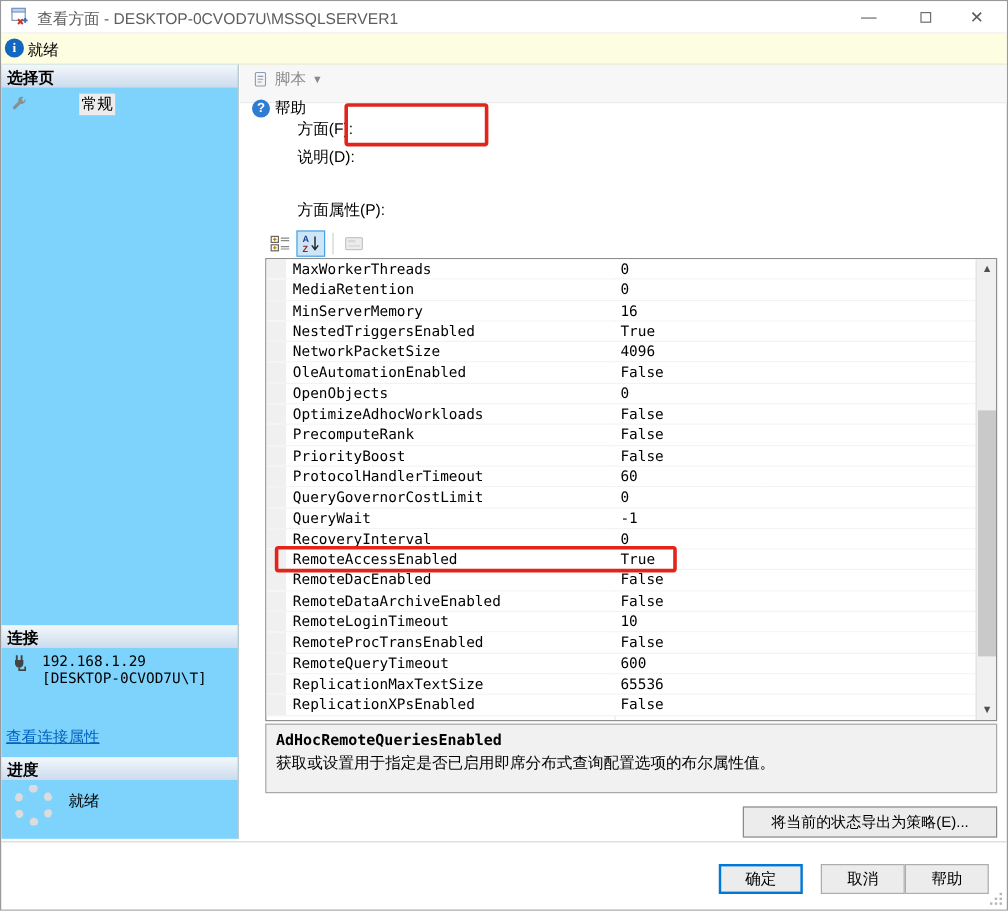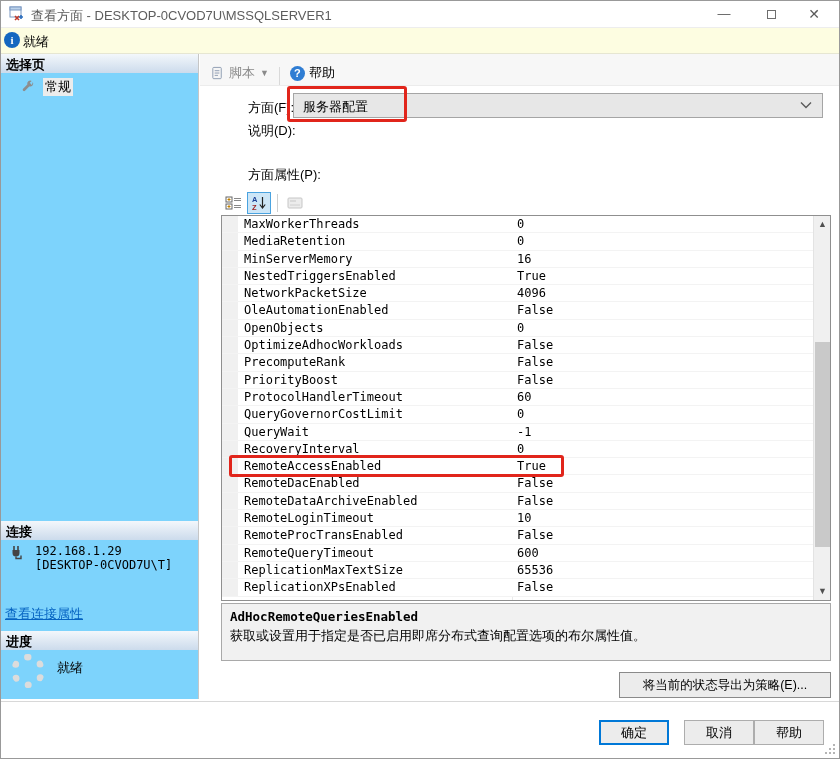--- a/index.html
+++ b/index.html
@@ -22,30 +22,30 @@
   
   #statusbar { position:absolute; left:0; top:27px; right:0; height:26px; background:#fdfde1; border-bottom:1px solid #e6e6d2; }
   #statusbar .info-icon { position:absolute; left:3px; top:4px; width:16px; height:16px; border-radius:50%;
     background:#1467c0; color:#fff; font-weight:bold; font-size:11px; text-align:center; line-height:16px; font-family:"Liberation Serif", serif; }
   #statusbar .txt { position:absolute; left:22px; top:5px; color:#000; }
   
   #sidebar { position:absolute; left:0; top:53px; width:198px; bottom:59px; background:#7dd3fc; border-right:1px solid #c6c6c6; }
   .side-header { height:19px; background:linear-gradient(#f3f7fb,#ccdbec); font-weight:bold; padding:2px 0 0 5px; font-size:13px; }
   #hdr-connection { position:absolute; left:0; right:0; top:467px; }
   #hdr-progress { position:absolute; left:0; right:0; top:577px; }
-  #page-general { position:absolute; left:20px; top:24px; display:flex; align-items:center; cursor:default; }
+  #page-general { position:absolute; left:8px; top:24px; display:flex; align-items:center; cursor:default;gap:35px; }
   #page-general .lbl { margin-left:8px; background:#ececec; padding:0 2px; }
   #conn-block { position:absolute; left:8px; top:490px; display:flex; }
   #conn-block .conn-text { margin-left:8px; font-family:"DejaVu Sans Mono", monospace; font-size:12px; line-height:14px; }
   #conn-link { position:absolute; left:4px; top:551px; color:#0563c1; text-decoration:underline; cursor:pointer; }
   #prog-block { position:absolute; left:10px; top:600px; display:flex; align-items:flex-start; }
   .spinner { width:34px; height:34px; border-radius:50%; border:7px dotted #dcdcdc; }
   #prog-block .lbl { margin:5px 0 0 12px; }
   
-  #r-toolbar { position:absolute; left:199px; top:53px; right:0; height:32px; background:#f7f7f7; border-bottom:1px solid #ececec; display:flex; align-items:flex-end; padding-left:6px; }
+  #r-toolbar { position:absolute; left:199px; top:53px; right:0; height:32px; background:#f7f7f7; border-bottom:1px solid #ececec; display:flex; align-items:flex-start; padding-left:6px;flex-direction:column; }
   .tb-btn { display:flex; align-items:center; padding:3px 4px; border-radius:2px; }
   .tb-btn .t { margin-left:4px; }
   #tb-script .t { color:#8a8a8a; }
   #tb-script .chev { color:#8a8a8a; font-size:9px; margin-left:5px; }
   .tb-sep { width:1px; height:18px; background:#d9d9d9; margin:0 6px; }
   .help-circ { width:15px; height:15px; border-radius:50%; background:#2f7dd3; color:#fff; font-weight:bold; font-size:11px; text-align:center; line-height:15px; }
   
   .frm-label { position:absolute; color:#000; }
   #lbl-facet { left:247px; top:98px; }
   #combo-facet { position:absolute; left:292px; top:92px; width:530px; height:25px; background:#e7e7e7; border:1px solid #a5a5a5; }
@@ -159,26 +159,20 @@
       <span class="chev">▼</span>
     </div>
     <div class="tb-sep"></div>
     <div class="tb-btn" id="tb-help">
       <span class="help-circ">?</span>
       <span class="t">帮助</span>
     </div>
   </div>
 
   <div class="frm-label" id="lbl-facet">方面(F):</div>
-  <div id="combo-facet">
-    <span class="val">服务器配置</span>
-    <svg class="chev" width="12" height="8" viewBox="0 0 12 8">
-      <path d="M1 1.5 L6 6.5 L11 1.5" stroke="#5a5a5a" stroke-width="1.4" fill="none"></path>
-    </svg>
-  </div>
   <div class="red-box" id="red-box-facet"></div>
 
   <div class="frm-label" id="lbl-desc">说明(D):</div>
 
   <div class="frm-label" id="lbl-props">方面属性(P):</div>
 
   <div id="grid-toolbar">
     <div class="gicon">
       <svg width="18" height="16" viewBox="0 0 18 16">
         <rect x="1" y="2" width="6" height="5" fill="#fff" stroke="#666"></rect>

